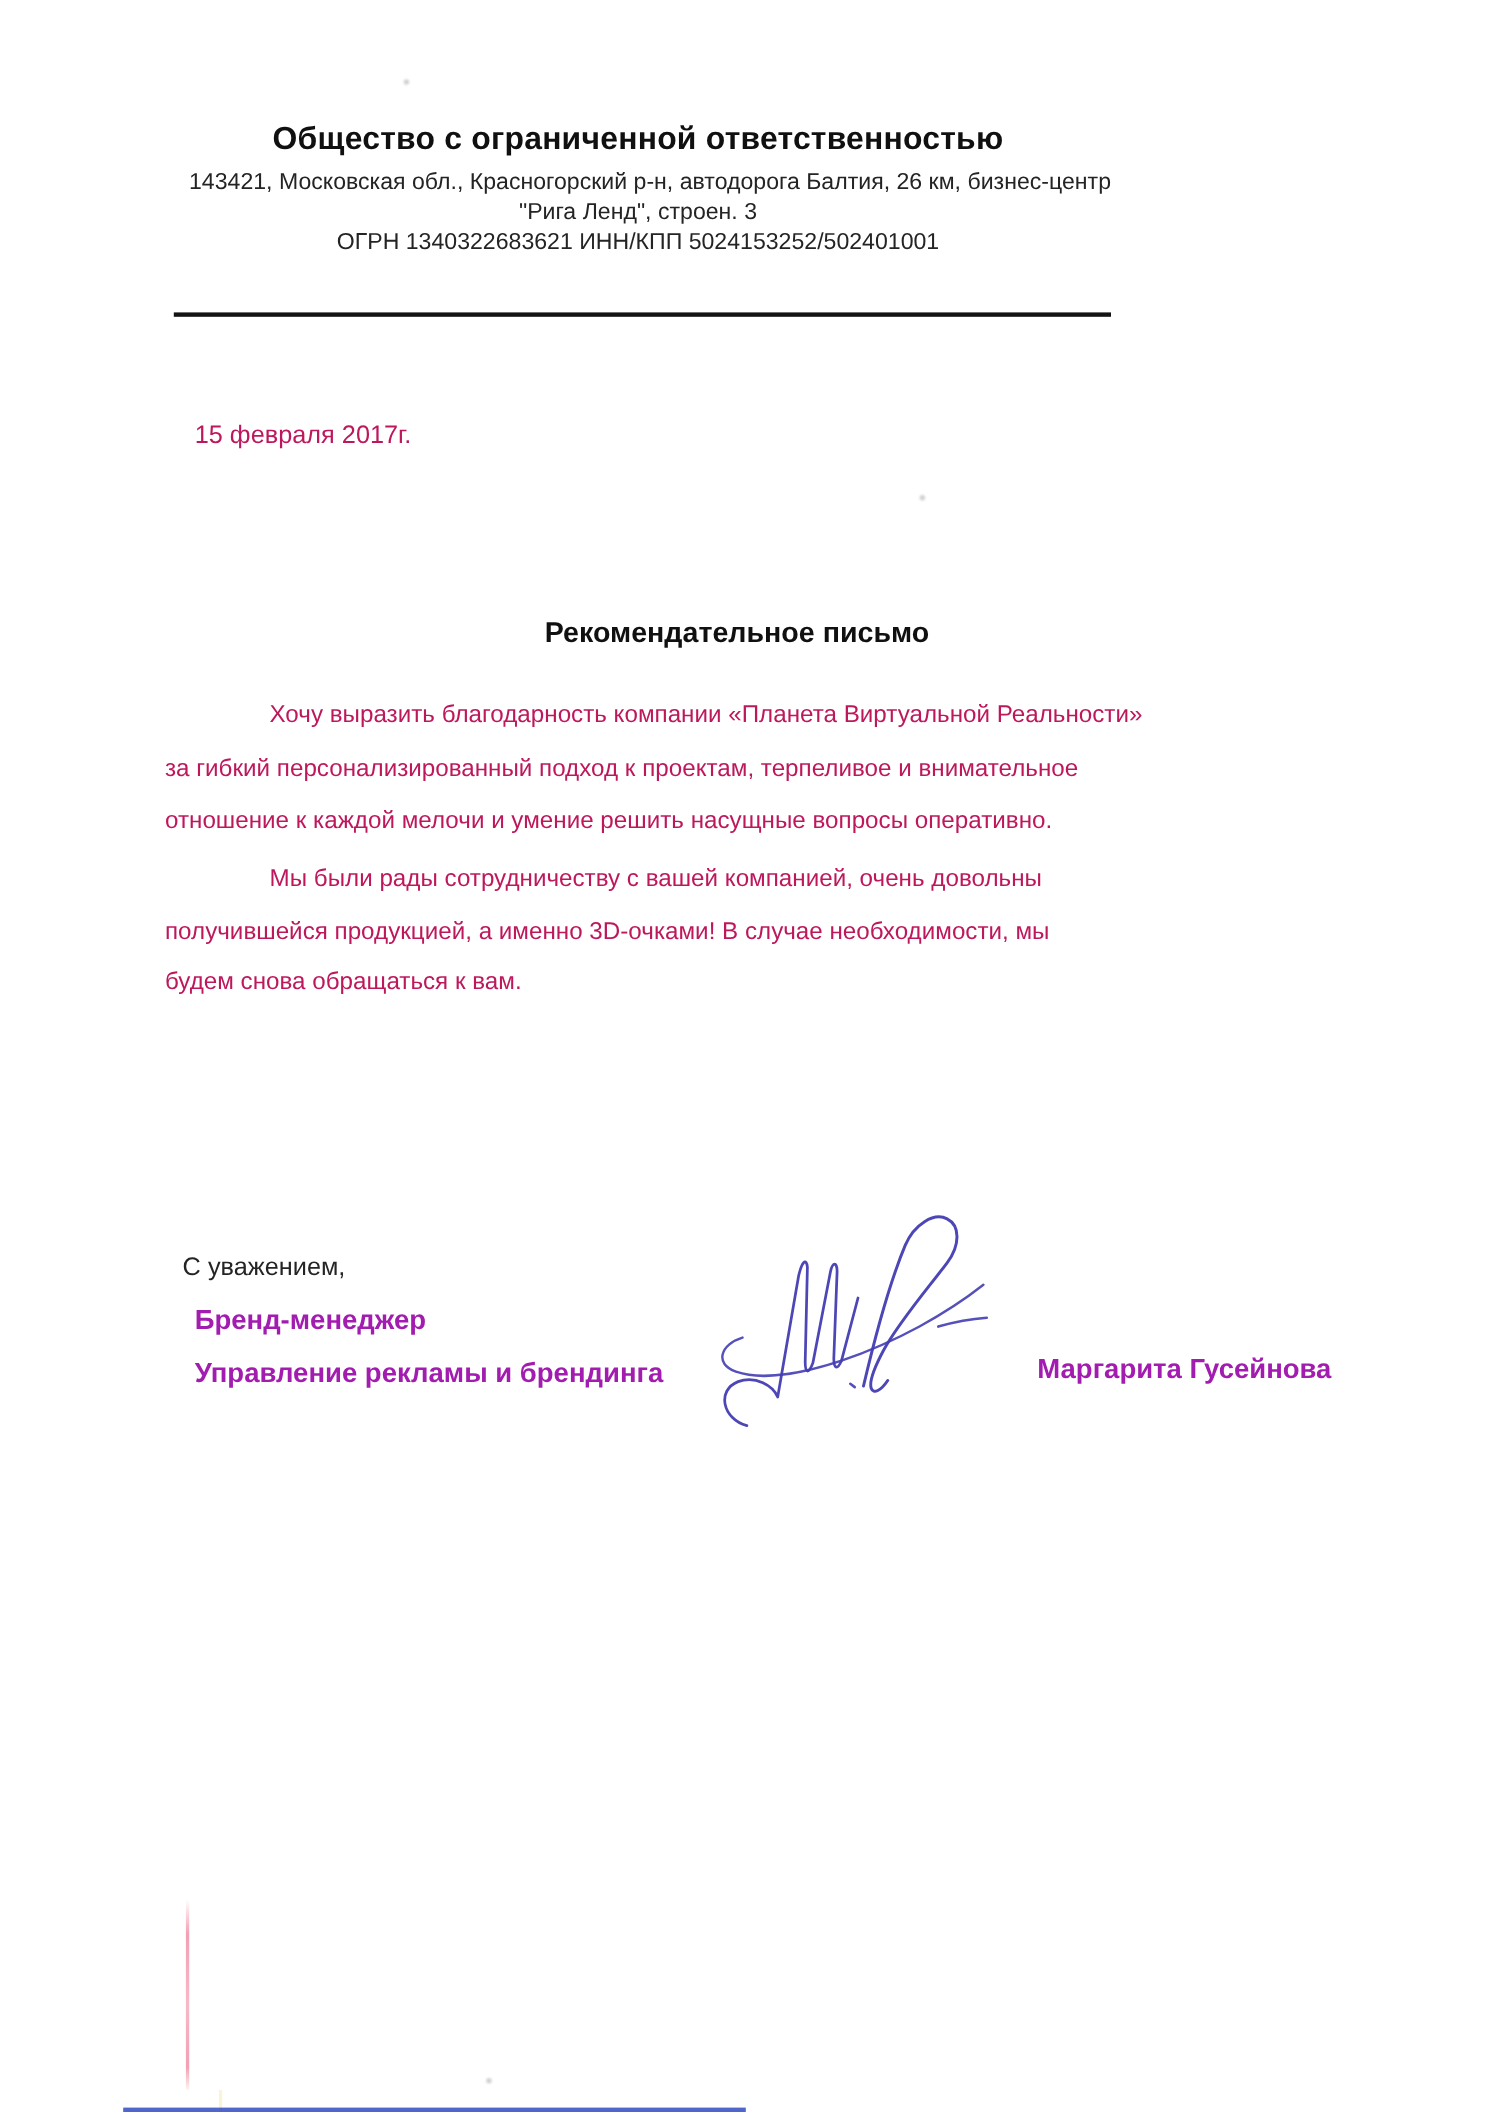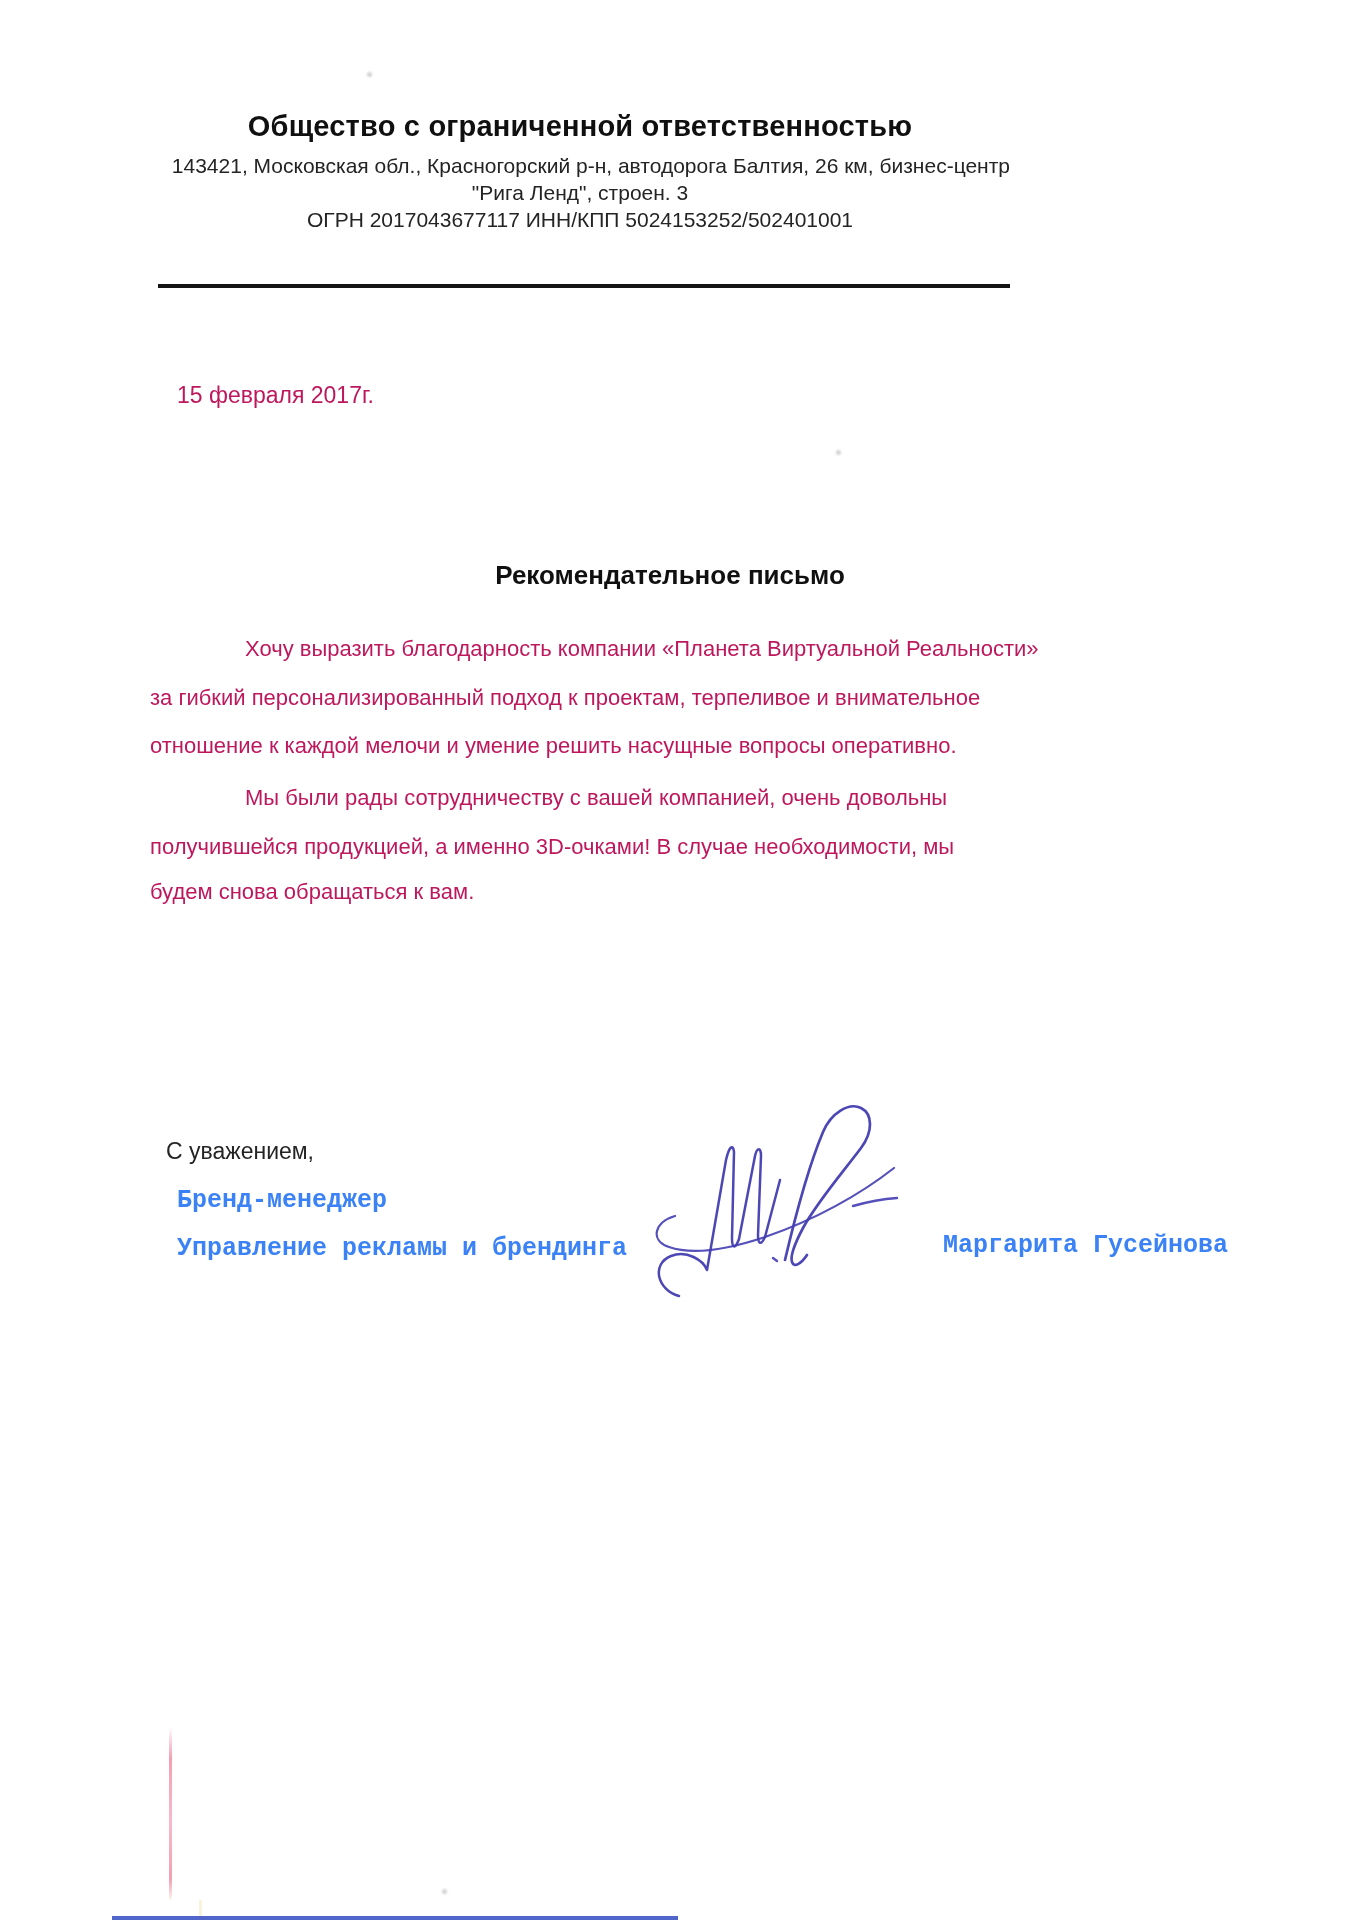--- a/index.html
+++ b/index.html
@@ -11,21 +11,21 @@
   
   .hdr{left:150px;width:860px;text-align:center;}
   .hdr-main{font-weight:700;font-size:29px;color:#101010;letter-spacing:.2px;}
   .hdr-addr{font-size:21px;color:#242424;}
   .rule{background:#141414;}
   
   .txt{font-size:22px;color:#be185d;}
   .jl{overflow:visible;}
   .nw{white-space:nowrap;}
   .title{font-weight:700;font-size:26px;color:#101010;text-align:center;}
-  .sig-bold{font-weight:700;font-size:25px;color:#3b82f6;white-space:nowrap;font-family:Liberation Mono, monospace;}
+  .sig-bold{font-weight:700;font-size:25px;color:#a21caf;white-space:nowrap;}
   .closing{font-size:23px;color:#242424;white-space:nowrap;}
   
   .speck{width:5px;height:5px;border-radius:50%;background:#9a9a9a;opacity:.45;filter:blur(1px);}
   .pink-line{
     width:3px;
     background:linear-gradient(to bottom,
       rgba(244,170,190,0) 0%, #f2a0b4 18%, #f7b9c9 55%, #f2a0b4 88%, rgba(250,225,205,.35) 100%);
     border-radius:2px;
   }
   .cream-line{width:3px;background:#f7f3d8;opacity:.9;}
@@ -34,21 +34,21 @@
 </style>
 </head>
 <body>
 
 <div class="page">
 
   <div class="abs hdr" style="top:110px;">
     <div class="hdr-main">Общество с ограниченной ответственностью</div>
     <div class="hdr-addr" style="margin-top:11px;text-align:right;">143421, Московская обл., Красногорский р-н, автодорога Балтия, 26 км, бизнес-центр</div>
     <div class="hdr-addr" style="margin-top:3px;">"Рига Ленд", строен. 3</div>
-    <div class="hdr-addr" style="margin-top:3px;">ОГРН 2017043677117 ИНН/КПП 5024153252/502401001</div>
+    <div class="hdr-addr" style="margin-top:3px;">ОГРН 1340322683621 ИНН/КПП 5024153252/502401001</div>
   </div>
   <div class="abs rule" style="top:284px;left:158px;width:852px;height:4px;"></div>
 
   <div class="abs txt nw" style="top:382px;left:177px;font-size:23px;">15 февраля 2017г.</div>
 
   <div class="abs title" style="top:560px;left:350px;width:640px;">Рекомендательное письмо</div>
 
   <div>
     <div class="abs txt jl" style="top: 636px; left: 245px; width: 818px; white-space: nowrap;">Хочу выразить благодарность компании «Планета Виртуальной Реальности»</div>
     <div class="abs txt jl" style="top: 685px; left: 150px; width: 912px; white-space: nowrap;">за гибкий персонализированный подход к проектам, терпеливое и внимательное</div>

